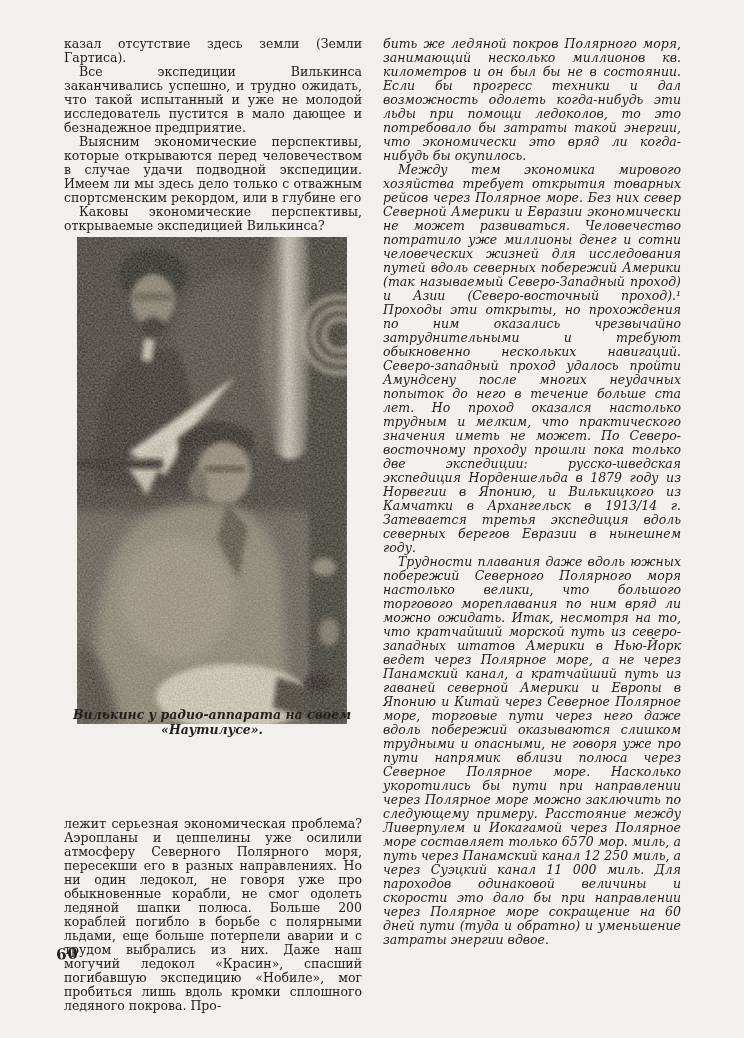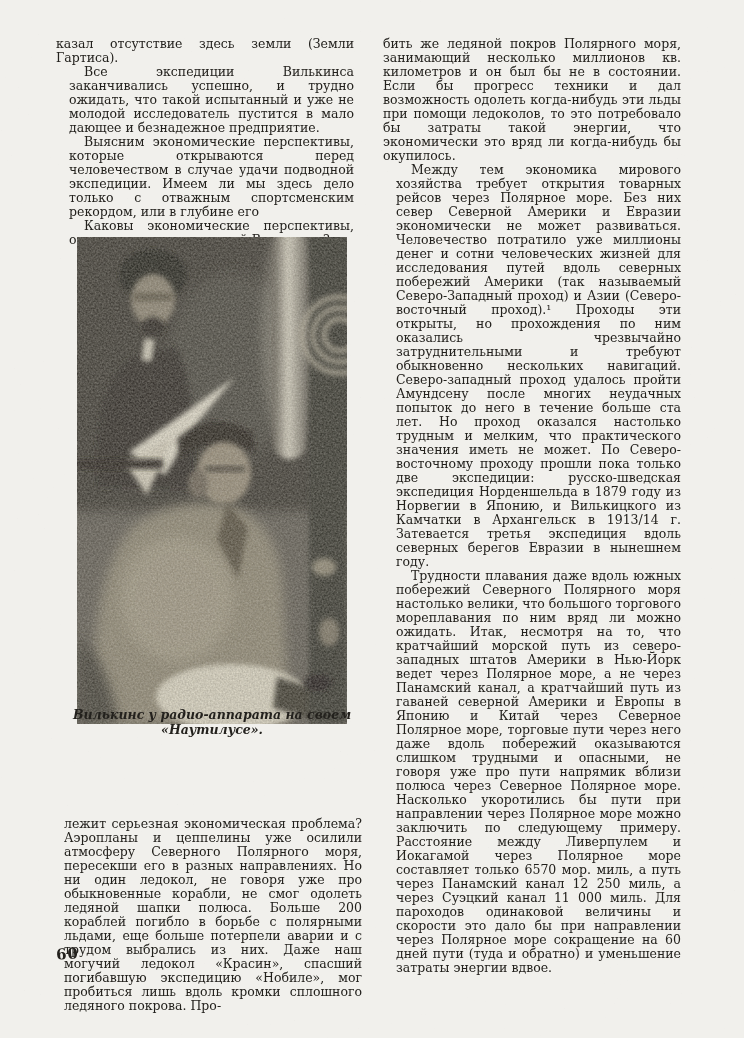--- a/index.html
+++ b/index.html
@@ -13,24 +13,24 @@
   }
   .page{position:absolute;inset:0;}
   .page-noise{position:absolute;inset:0;pointer-events:none;}
   .textblock{
     position:absolute;
     width:298px;
     font-size:12.5px;
     line-height:14px;
   }
   .para{margin:0;text-align:justify;hyphens:auto;overflow-wrap:break-word;}
-  .para.indent{text-indent:15px;margin-left:13px;}
-  .left-top{left:56px;top:37px;}
+  .para.indent{text-indent:15px;}
+  .left-top{left:64px;top:37px;}
   .left-bottom{left:64px;top:773px;margin-top:44px;}
-  .right-col{left:383px;top:37px;}
+  .right-col{left:383px;top:37px;font-style:italic;}
   figure.photo{position:absolute;left:77px;top:237px;margin:0;width:270px;height:487px;}
   figure.photo svg{display:block;}
   .caption{
     position:absolute;left:70px;top:708px;width:284px;
     font-size:12.5px;line-height:14.5px;
     font-style:italic;font-weight:700;
     text-align:center;
   }
   .page-number{
     position:absolute;left:56px;top:945px;

